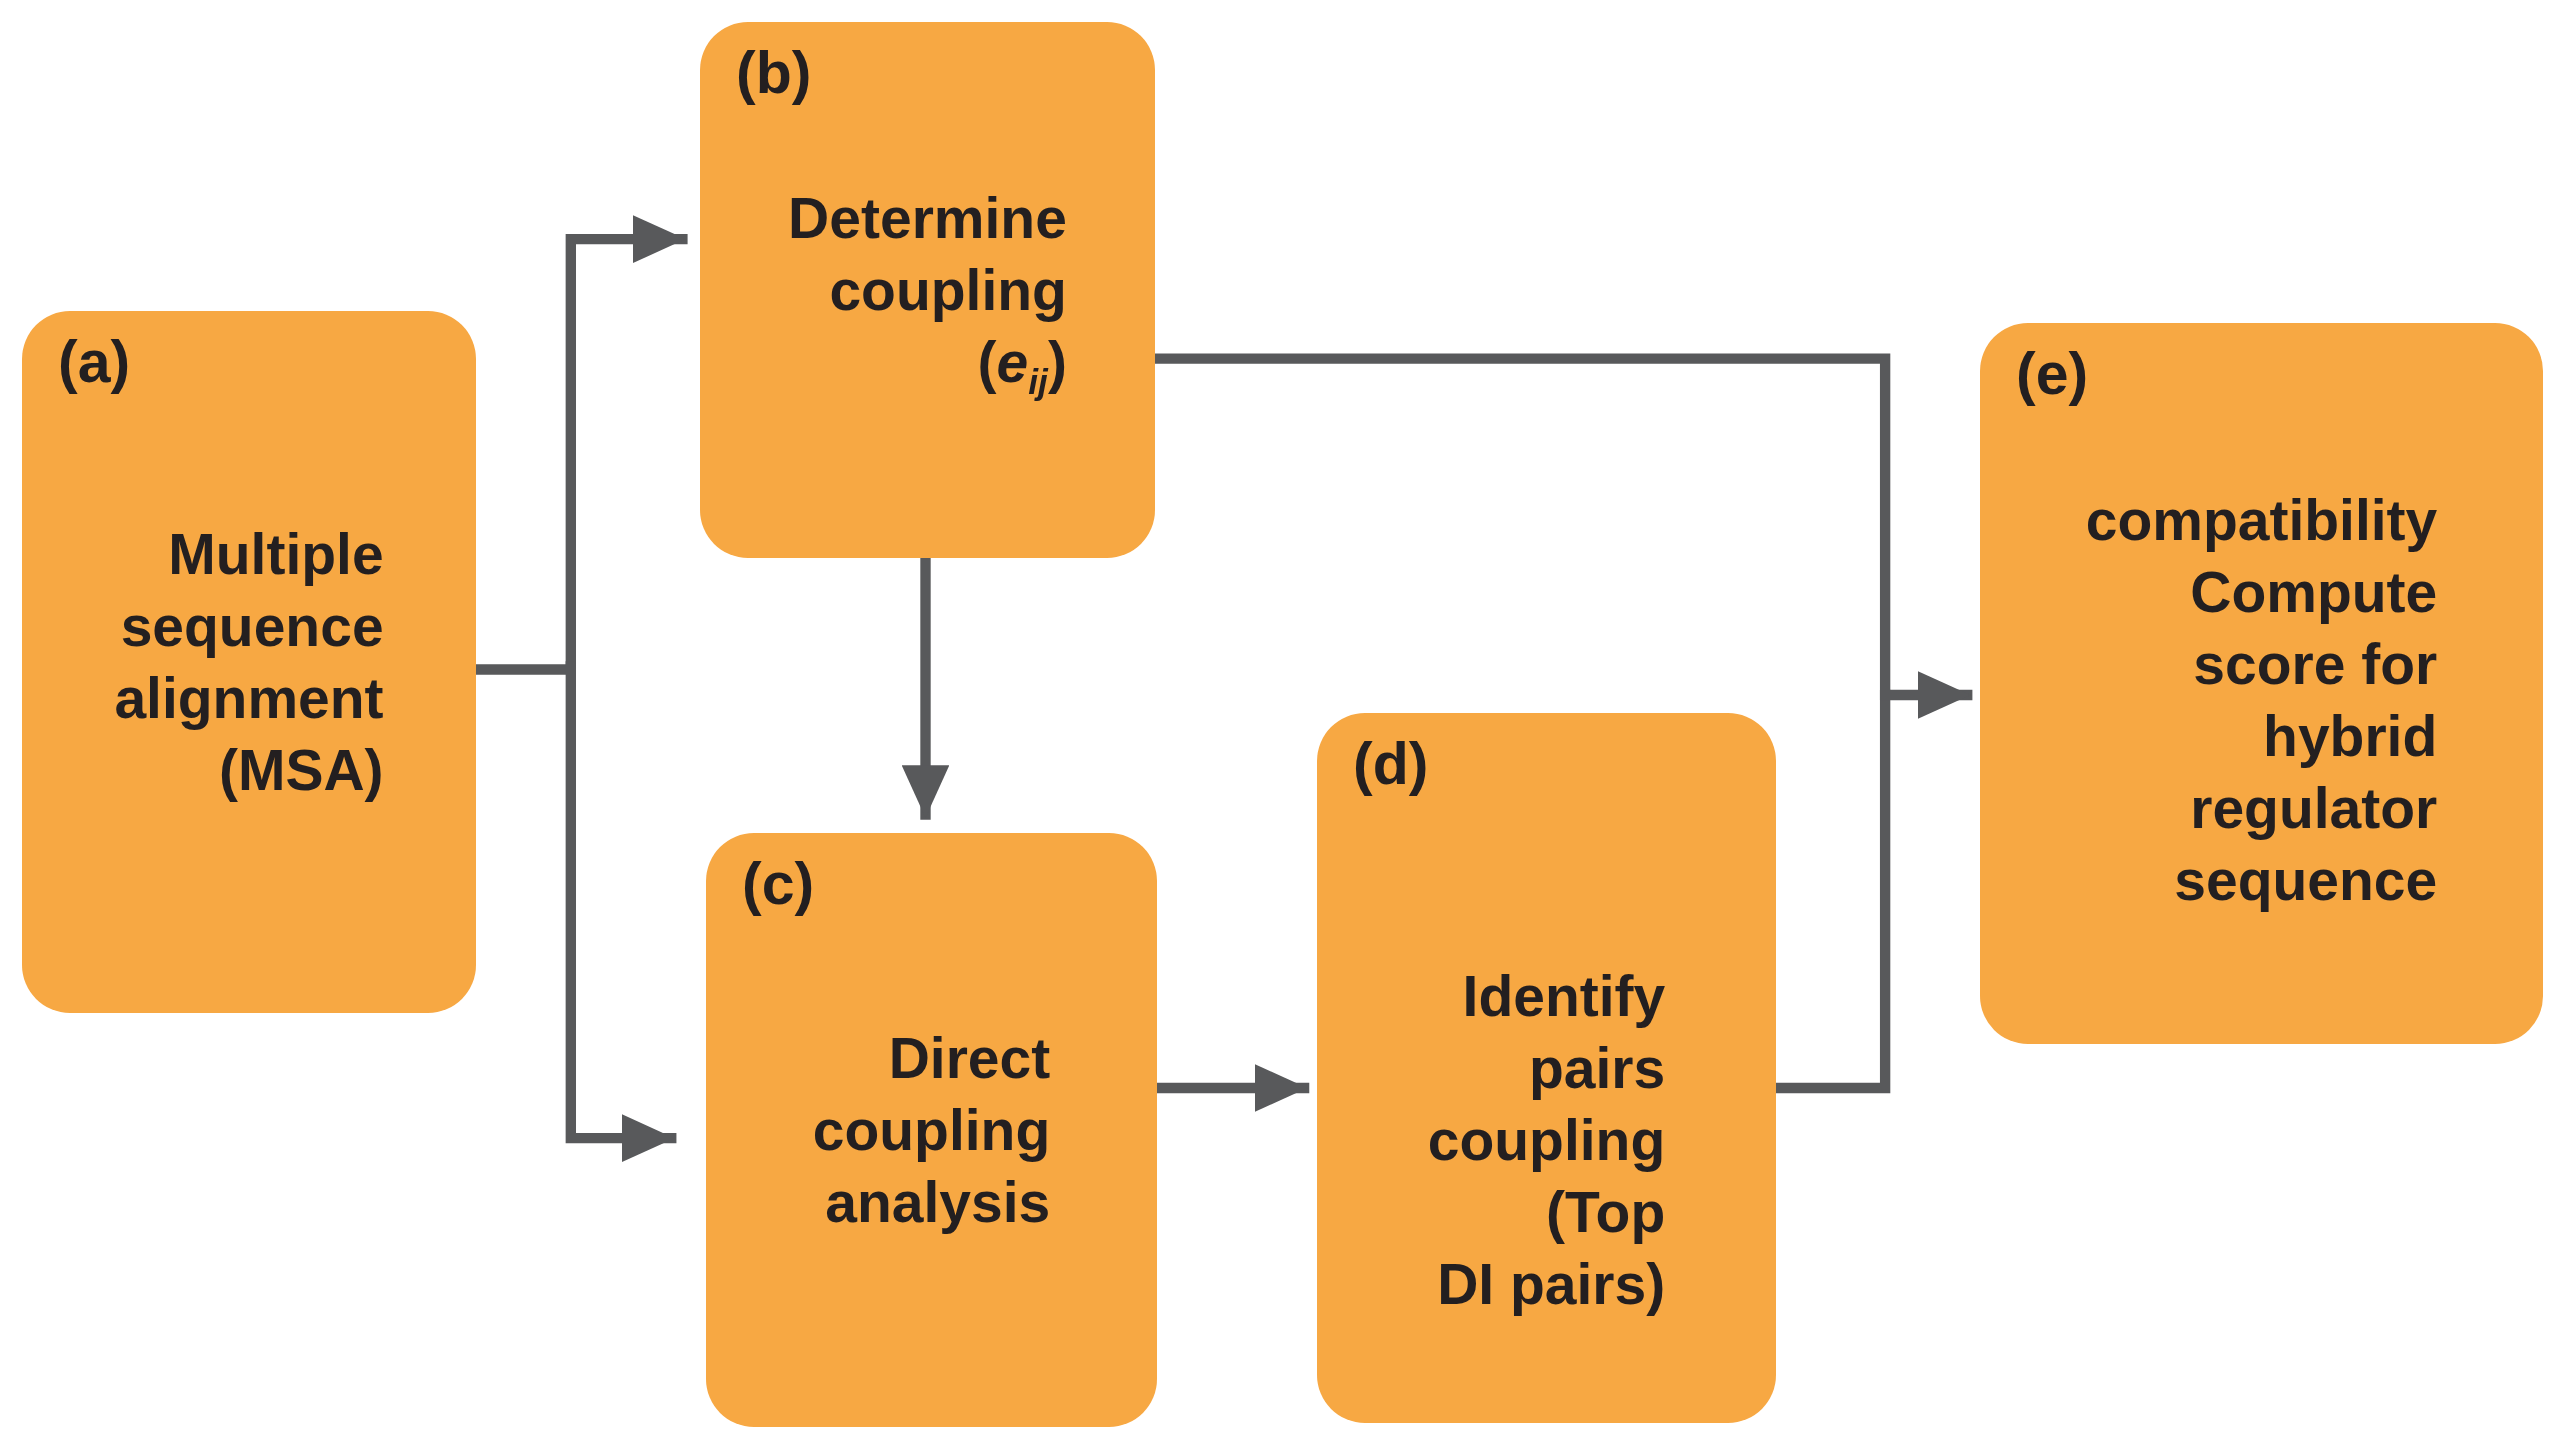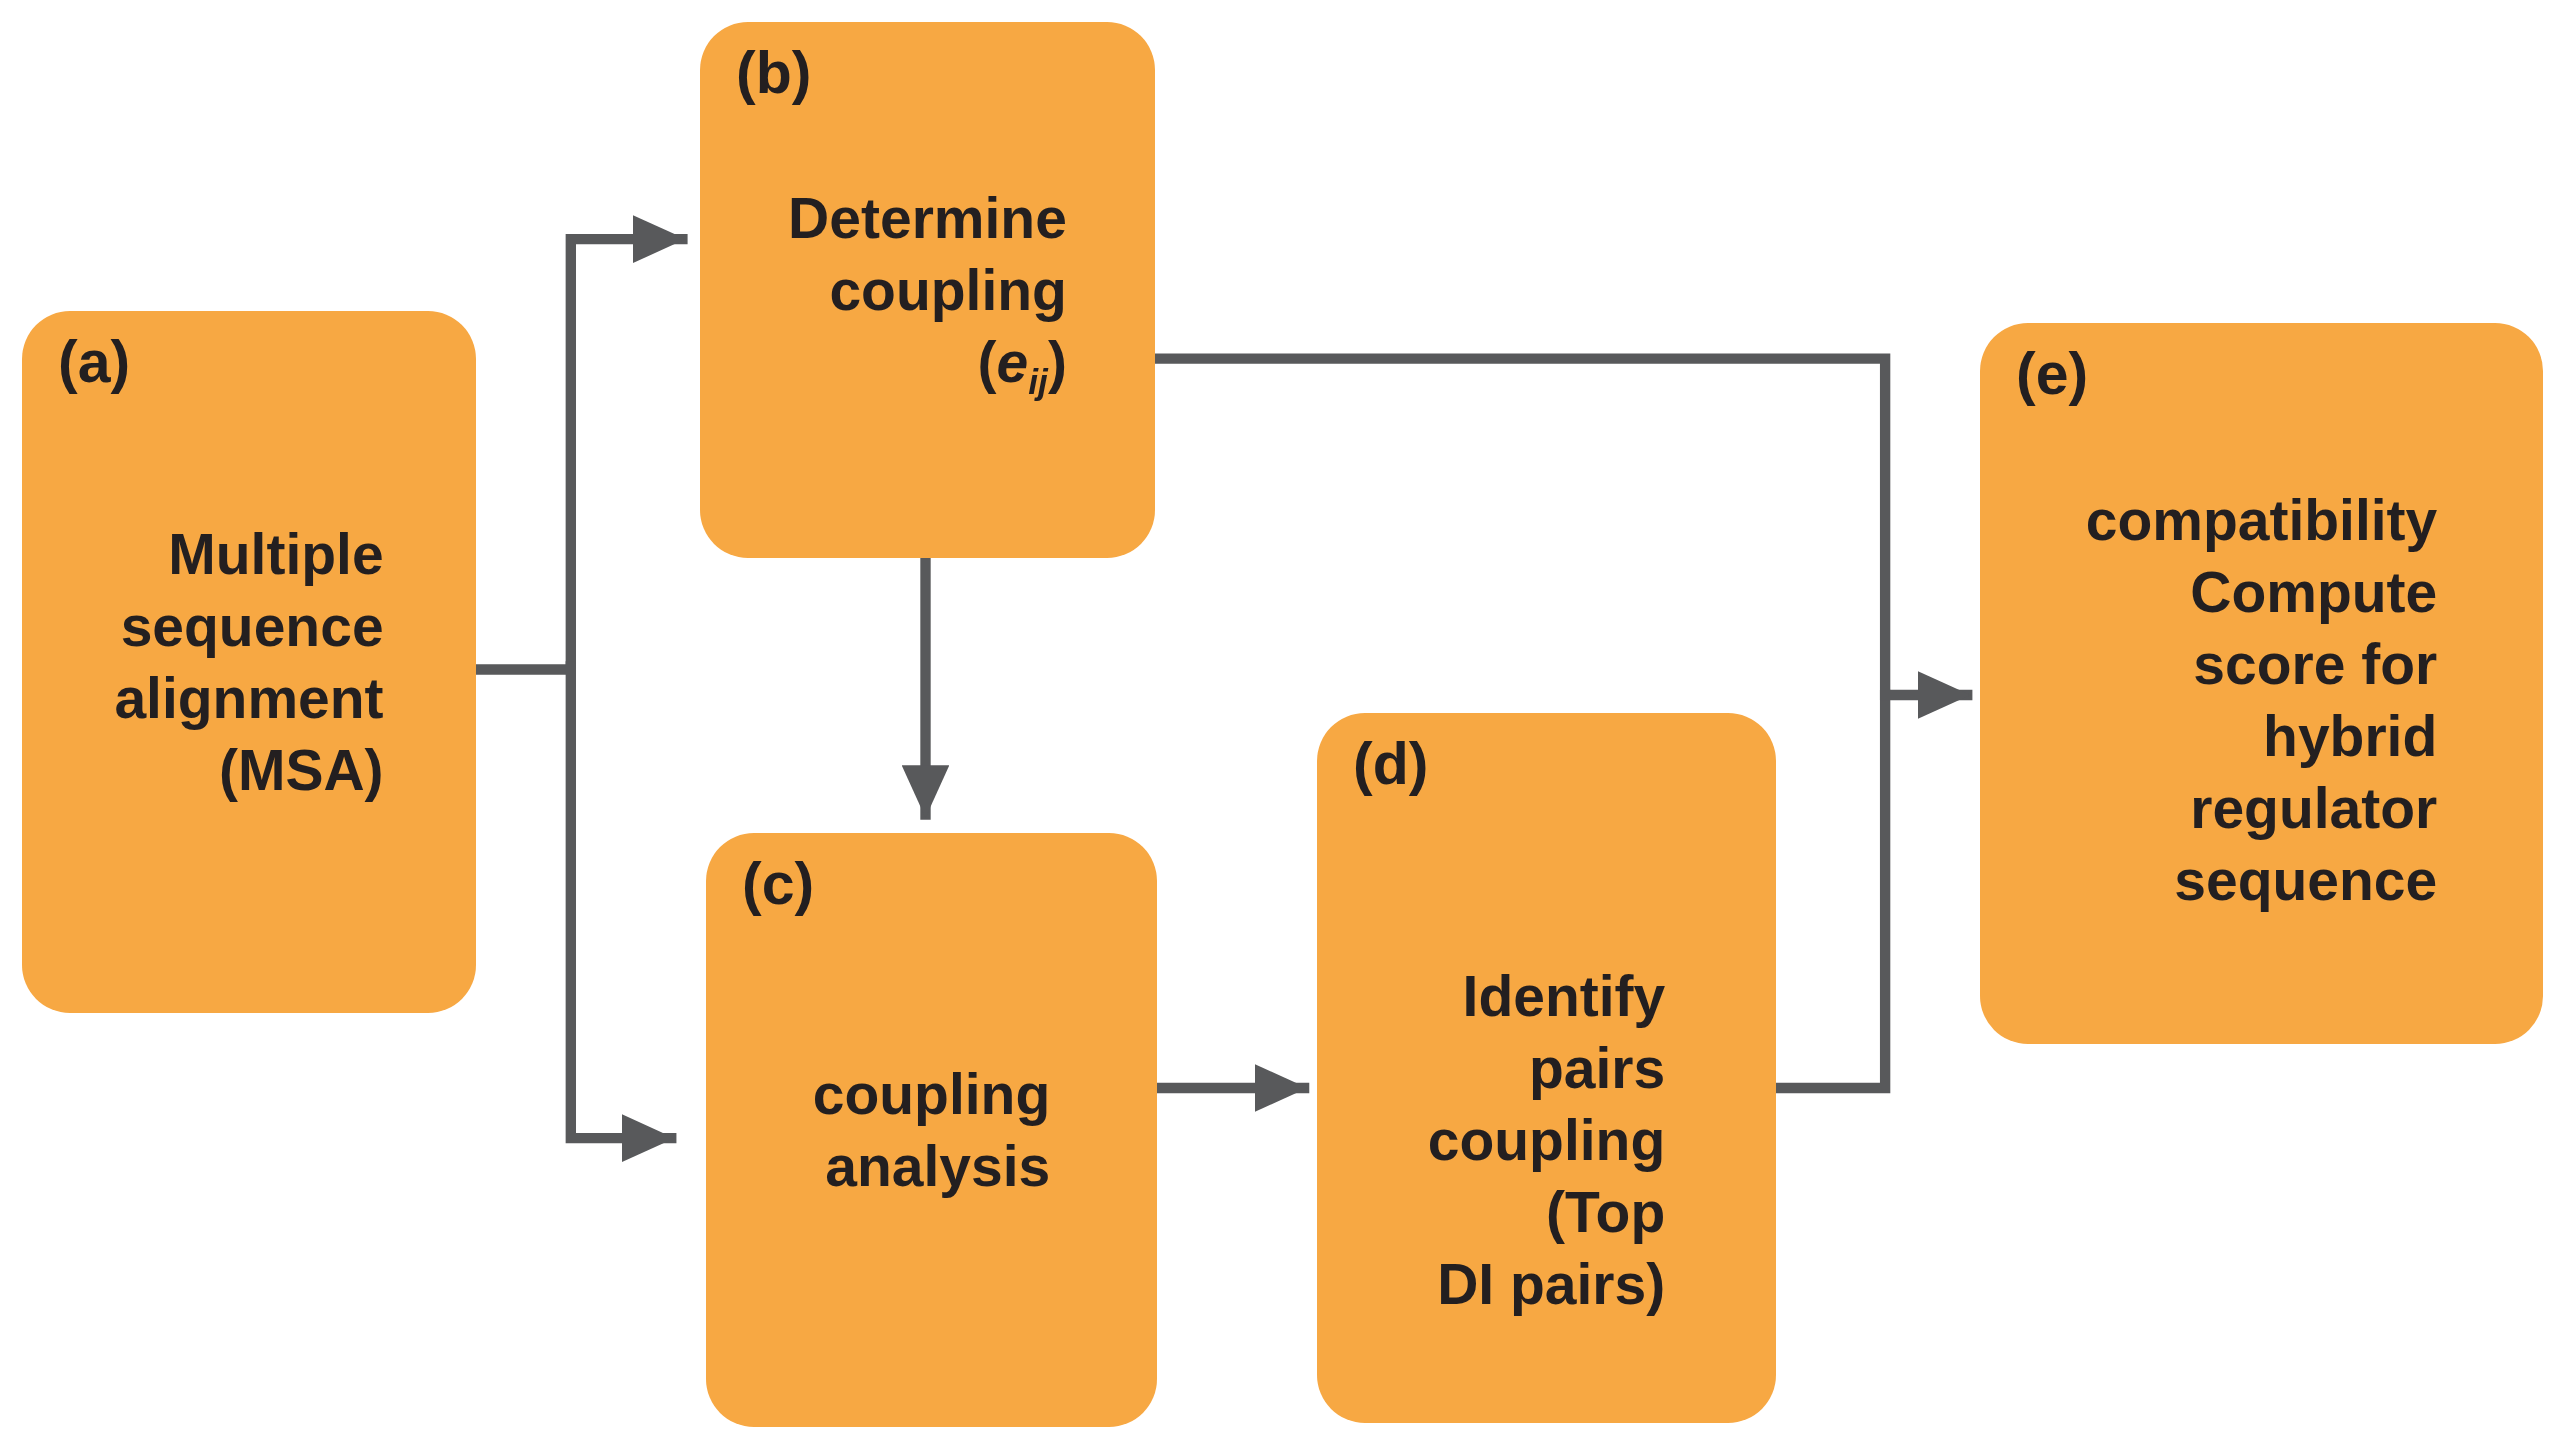--- a/index.html
+++ b/index.html
@@ -100,20 +100,21 @@
       <div>coupling</div>
       <div>
         <span>(</span><em>e</em><sub><em>ij</em></sub><span>)</span>
       </div>
     </div>
   </section>
 
   <section class="box box-c">
     <div class="box-label">(c)</div>
     <div class="box-text">
+      <div>Direct</div>
       <div>coupling</div>
       <div>analysis</div>
     </div>
   </section>
 
   <section class="box box-d">
     <div class="box-label">(d)</div>
     <div class="box-text">
       <div>Identify</div>
       <div>pairs</div>

